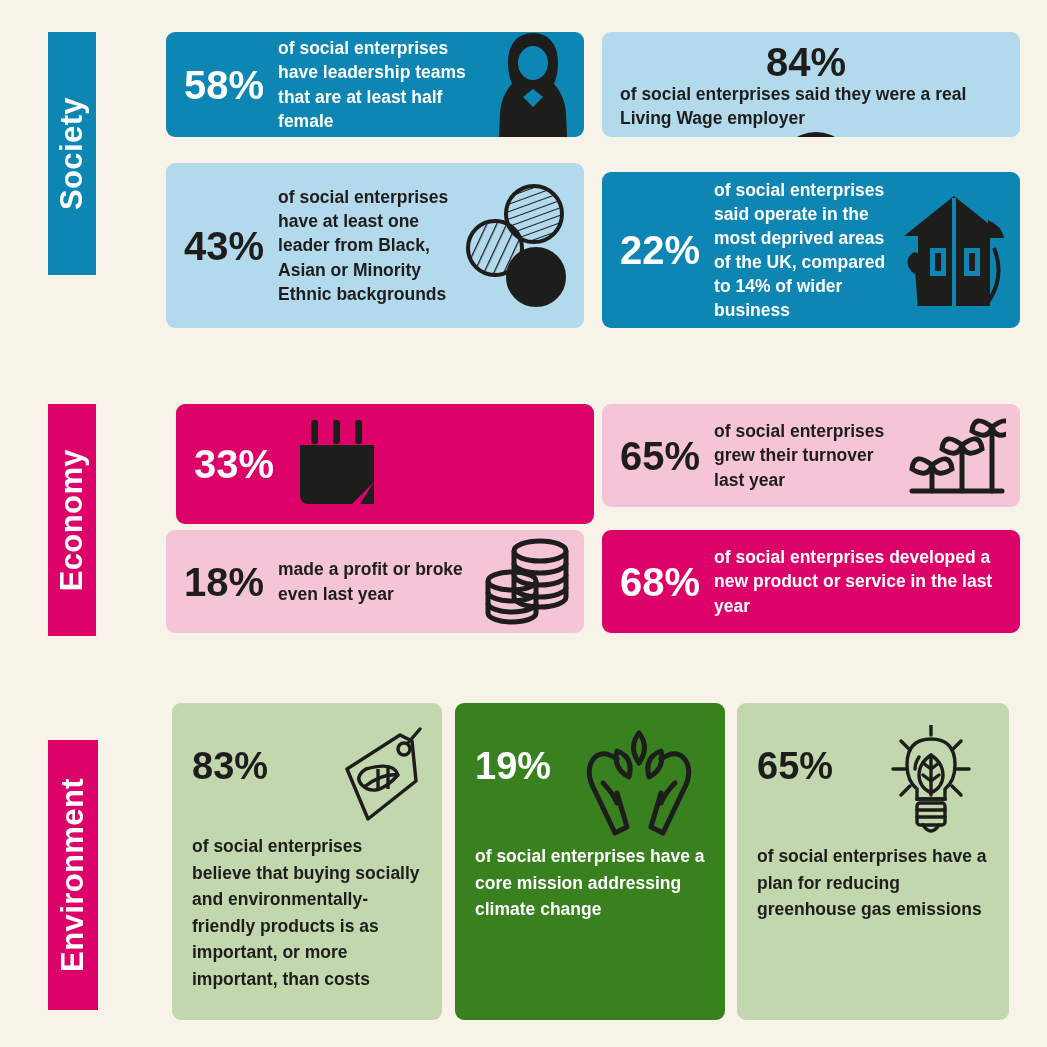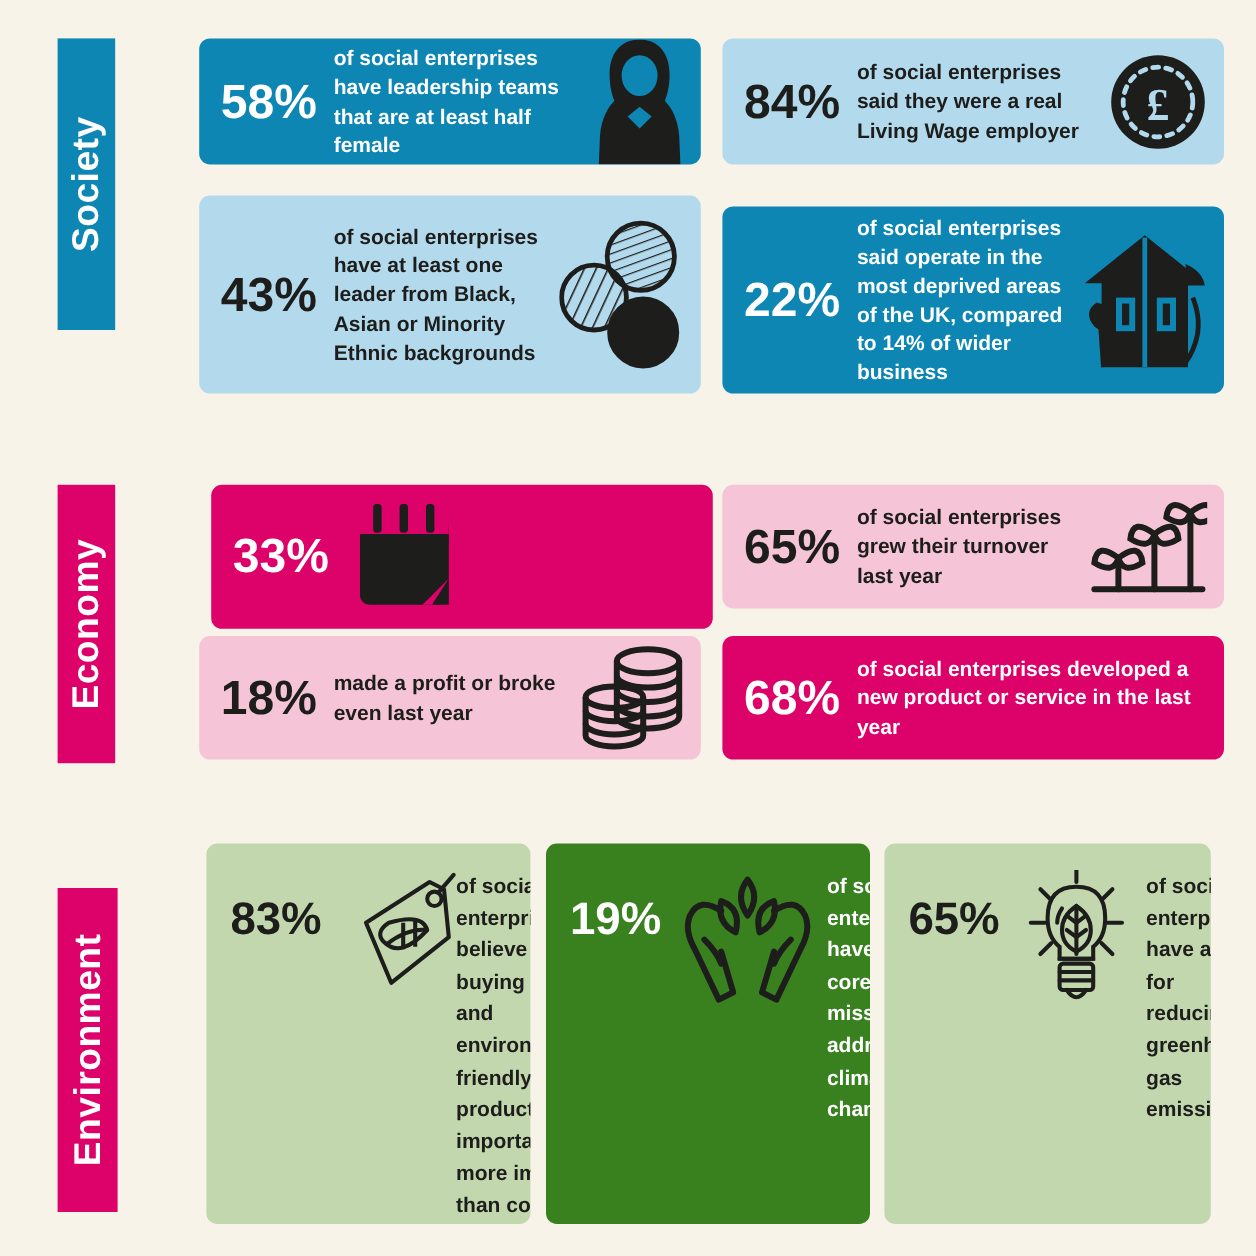--- a/index.html
+++ b/index.html
@@ -69,21 +69,21 @@
     flex: 0 0 auto;
     display: flex;
     align-items: center;
     justify-content: center;
     margin-left: 6px;
   }
 
   
   .card-col {
     display: flex;
-    flex-direction: row;
+    flex-direction: column;
     padding: 22px 20px 20px 20px;
   }
   .card-col-top {
     display: flex;
     align-items: flex-start;
     justify-content: space-between;
     min-height: 108px;
   }
   .card-col .pct {
     font-size: 38px;
@@ -115,21 +115,21 @@
     <div class="desc t-white">of social enterprises have leadership teams that are at least half female</div>
     <div class="icon-box">
       <svg width="74" height="104" viewBox="0 0 74 104" aria-hidden="true">
         <path fill="#1d1d1b" d="M37 0C21 0 12 12 12 29c0 10 2 17 4 22-6 6-11 16-12 29l-1 24h68l-1-24c-1-13-6-23-12-29 2-5 4-12 4-22C62 12 53 0 37 0z"></path>
         <ellipse cx="37" cy="30" rx="15" ry="17" fill="#0d86b4"></ellipse>
         <path d="M37 56 l10 8 -10 10 -10 -10z" fill="#0d86b4"></path>
       </svg>
     </div>
   </div>
 
-  <div class="card card-row" style="left:602px; top:32px; width:418px; height:105px; background:#b3d9ec;">
+  <div class="card card-row" style="left:602px; top:32px; width:418px; height:105px; background:#b3d9ec;flex-direction:column;">
     <div class="pct t-dark">84%</div>
     <div class="desc t-dark">of social enterprises said they were a real Living Wage employer</div>
     <div class="icon-box">
       <svg width="82" height="82" viewBox="0 0 82 82" aria-hidden="true">
         <circle cx="41" cy="41" r="39" fill="#1d1d1b"></circle>
         <circle cx="41" cy="41" r="29" fill="none" stroke="#b3d9ec" stroke-width="4" stroke-dasharray="5 6" stroke-linecap="round"></circle>
         <text x="41" y="56" text-anchor="middle" fill="#b3d9ec" font-family="Liberation Serif, serif" font-size="38" font-weight="bold">£</text>
       </svg>
     </div>
   </div>

